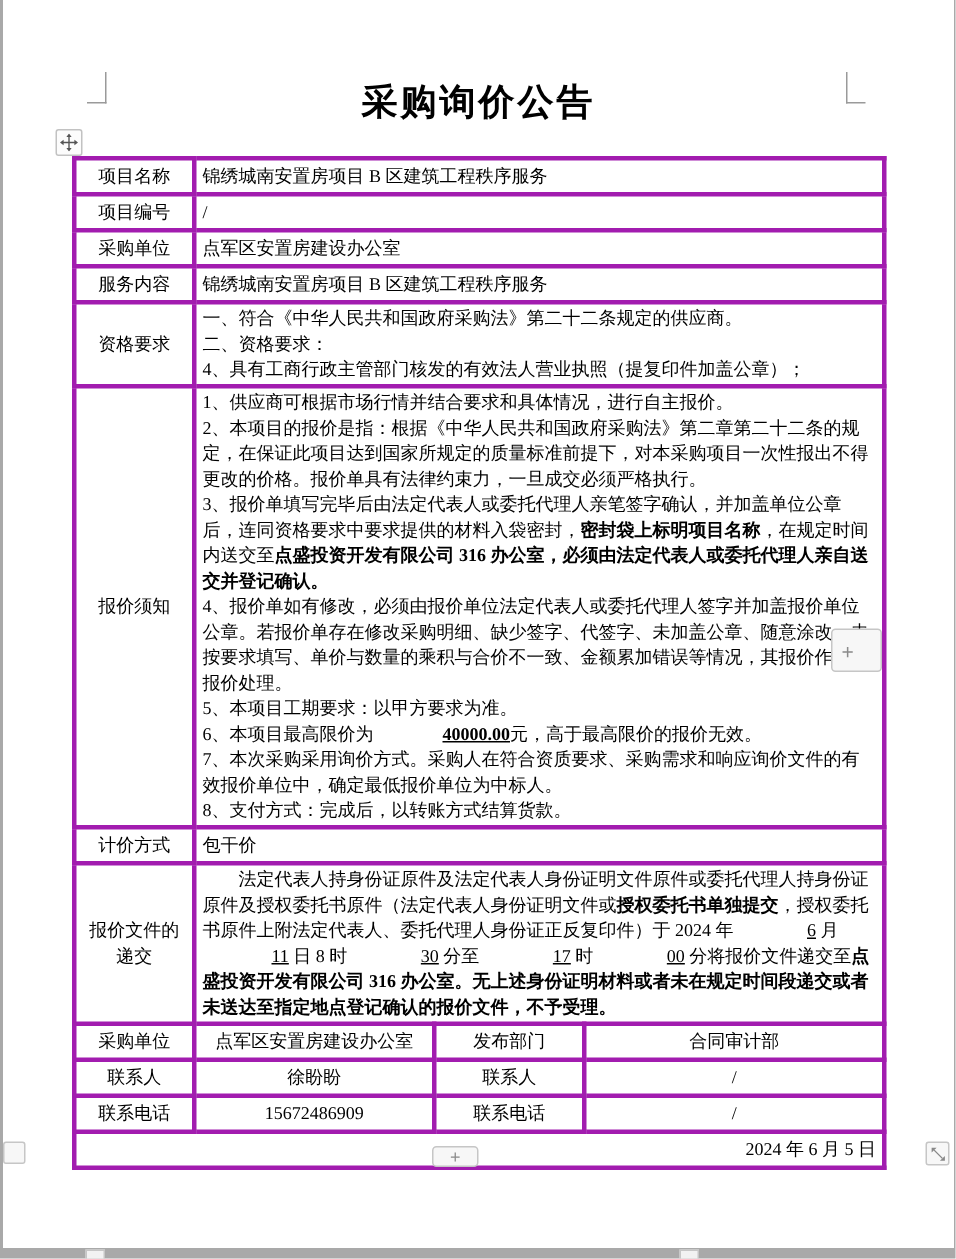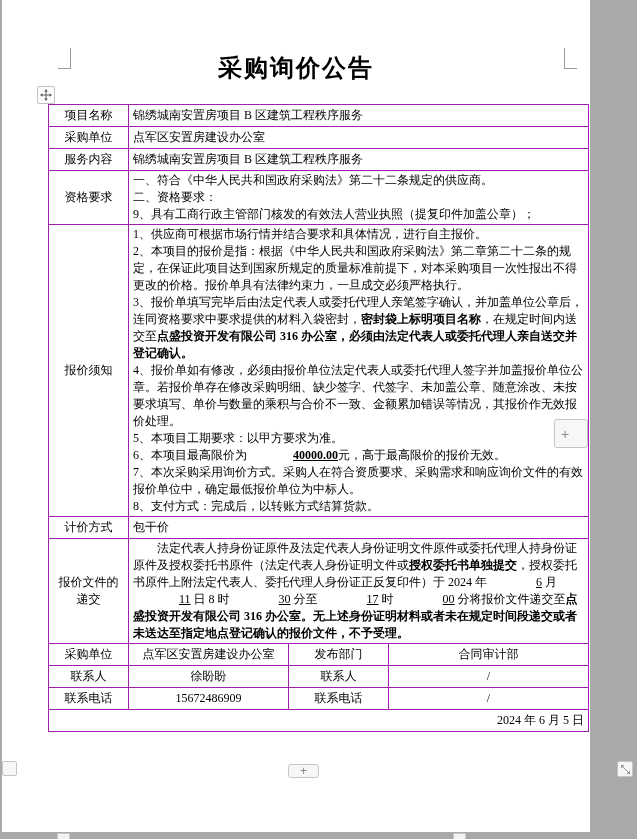--- a/index.html
+++ b/index.html
@@ -6,21 +6,21 @@
   body{
     width:637px;height:839px;
     background:#a9a9a9;
     position:relative;
     font-family:"Liberation Serif",serif;
     color:#000;
     overflow:hidden;
   }
   .page{
     position:absolute;left:2px;top:0;
-    width:588px;height:832px;
+    width:634px;height:832px;
     background:#ffffff;
   }
   .title{
     position:absolute;top:52px;left:0;width:100%;
     text-align:center;
     font-size:24px;font-weight:bold;letter-spacing:2px;
     font-family:"Liberation Sans",sans-serif;
     margin:0;
   }
   .crop{position:absolute;width:12px;height:20px;top:48px;}
@@ -33,21 +33,21 @@
     display:flex;align-items:center;justify-content:center;
     box-sizing:border-box;
   }
 
   table.doc{
     position:absolute;left:46px;top:104px;width:540px;
     border-collapse:collapse;table-layout:fixed;
     font-size:12px;line-height:17px;
   }
   table.doc td{
-    border:1px solid #a21caf;
+    border:3px solid #a21caf;
     padding:1px 4px;
     vertical-align:middle;
     word-break:break-all;
   }
   td.lbl{text-align:center;}
   tr.simple td{height:19px;}
   td.qual{padding:8px 4px;}
   td.paras{padding:3px 4px;}
   td.media-val{height:52px;}
   td.ctr{text-align:center;}
@@ -105,33 +105,37 @@
         <col style="width:160px">
         <col style="width:100px">
         <col style="width:200px">
       </colgroup>
     <tbody>
       <tr class="simple">
         <td class="lbl">项目名称</td>
         <td colspan="3">锦绣城南安置房项目 B 区建筑工程秩序服务</td>
       </tr>
       <tr class="simple">
+        <td class="lbl">项目编号</td>
+        <td colspan="3">/</td>
+      </tr>
+      <tr class="simple">
         <td class="lbl">采购单位</td>
         <td colspan="3">点军区安置房建设办公室</td>
       </tr>
       <tr class="simple">
         <td class="lbl">服务内容</td>
         <td colspan="3">锦绣城南安置房项目 B 区建筑工程秩序服务</td>
       </tr>
       <tr>
         <td class="lbl">资格要求</td>
         <td colspan="3" class="qual">
             <div class="para"><span>一、符合《中华人民共和国政府采购法》第二十二条规定的供应商。</span></div>
             <div class="para"><span>二、资格要求：</span></div>
-            <div class="para"><span>9、具有工商行政主管部门核发的有效法人营业执照（提复印件加盖公章）；</span></div>
+            <div class="para"><span>4、具有工商行政主管部门核发的有效法人营业执照（提复印件加盖公章）；</span></div>
           </td>
       </tr>
       <tr>
         <td class="lbl">报价须知</td>
         <td colspan="3" class="paras">
             <div class="para"><span>1、供应商可根据市场行情并结合要求和具体情况，进行自主报价。</span></div>
             <div class="para"><span>2、本项目的报价是指：根据《中华人民共和国政府采购法》第二章第二十二条的规定，在保证此项目达到国家所规定的质量标准前提下，对本采购项目一次性报出不得更改的价格。报价单具有法律约束力，一旦成交必须严格执行。</span></div>
             <div class="para"><span>3、报价单填写完毕后由法定代表人或委托代理人亲笔签字确认，并加盖单位公章后，连同资格要求中要求提供的材料入袋密封，</span><span class="b">密封袋上标明项目名称</span><span>，在规定时间内送交至</span><span class="b">点盛投资开发有限公司 316 办公室，必须由法定代表人或委托代理人亲自送交并登记确认。</span></div>
             <div class="para"><span>4、报价单如有修改，必须由报价单位法定代表人或委托代理人签字并加盖报价单位公章。若报价单存在修改采购明细、缺少签字、代签字、未加盖公章、随意涂改、未按要求填写、单价与数量的乘积与合价不一致、金额累加错误等情况，其报价作无效报价处理。</span></div>
             <div class="para"><span>5、本项目工期要求：以甲方要求为准。</span></div>

